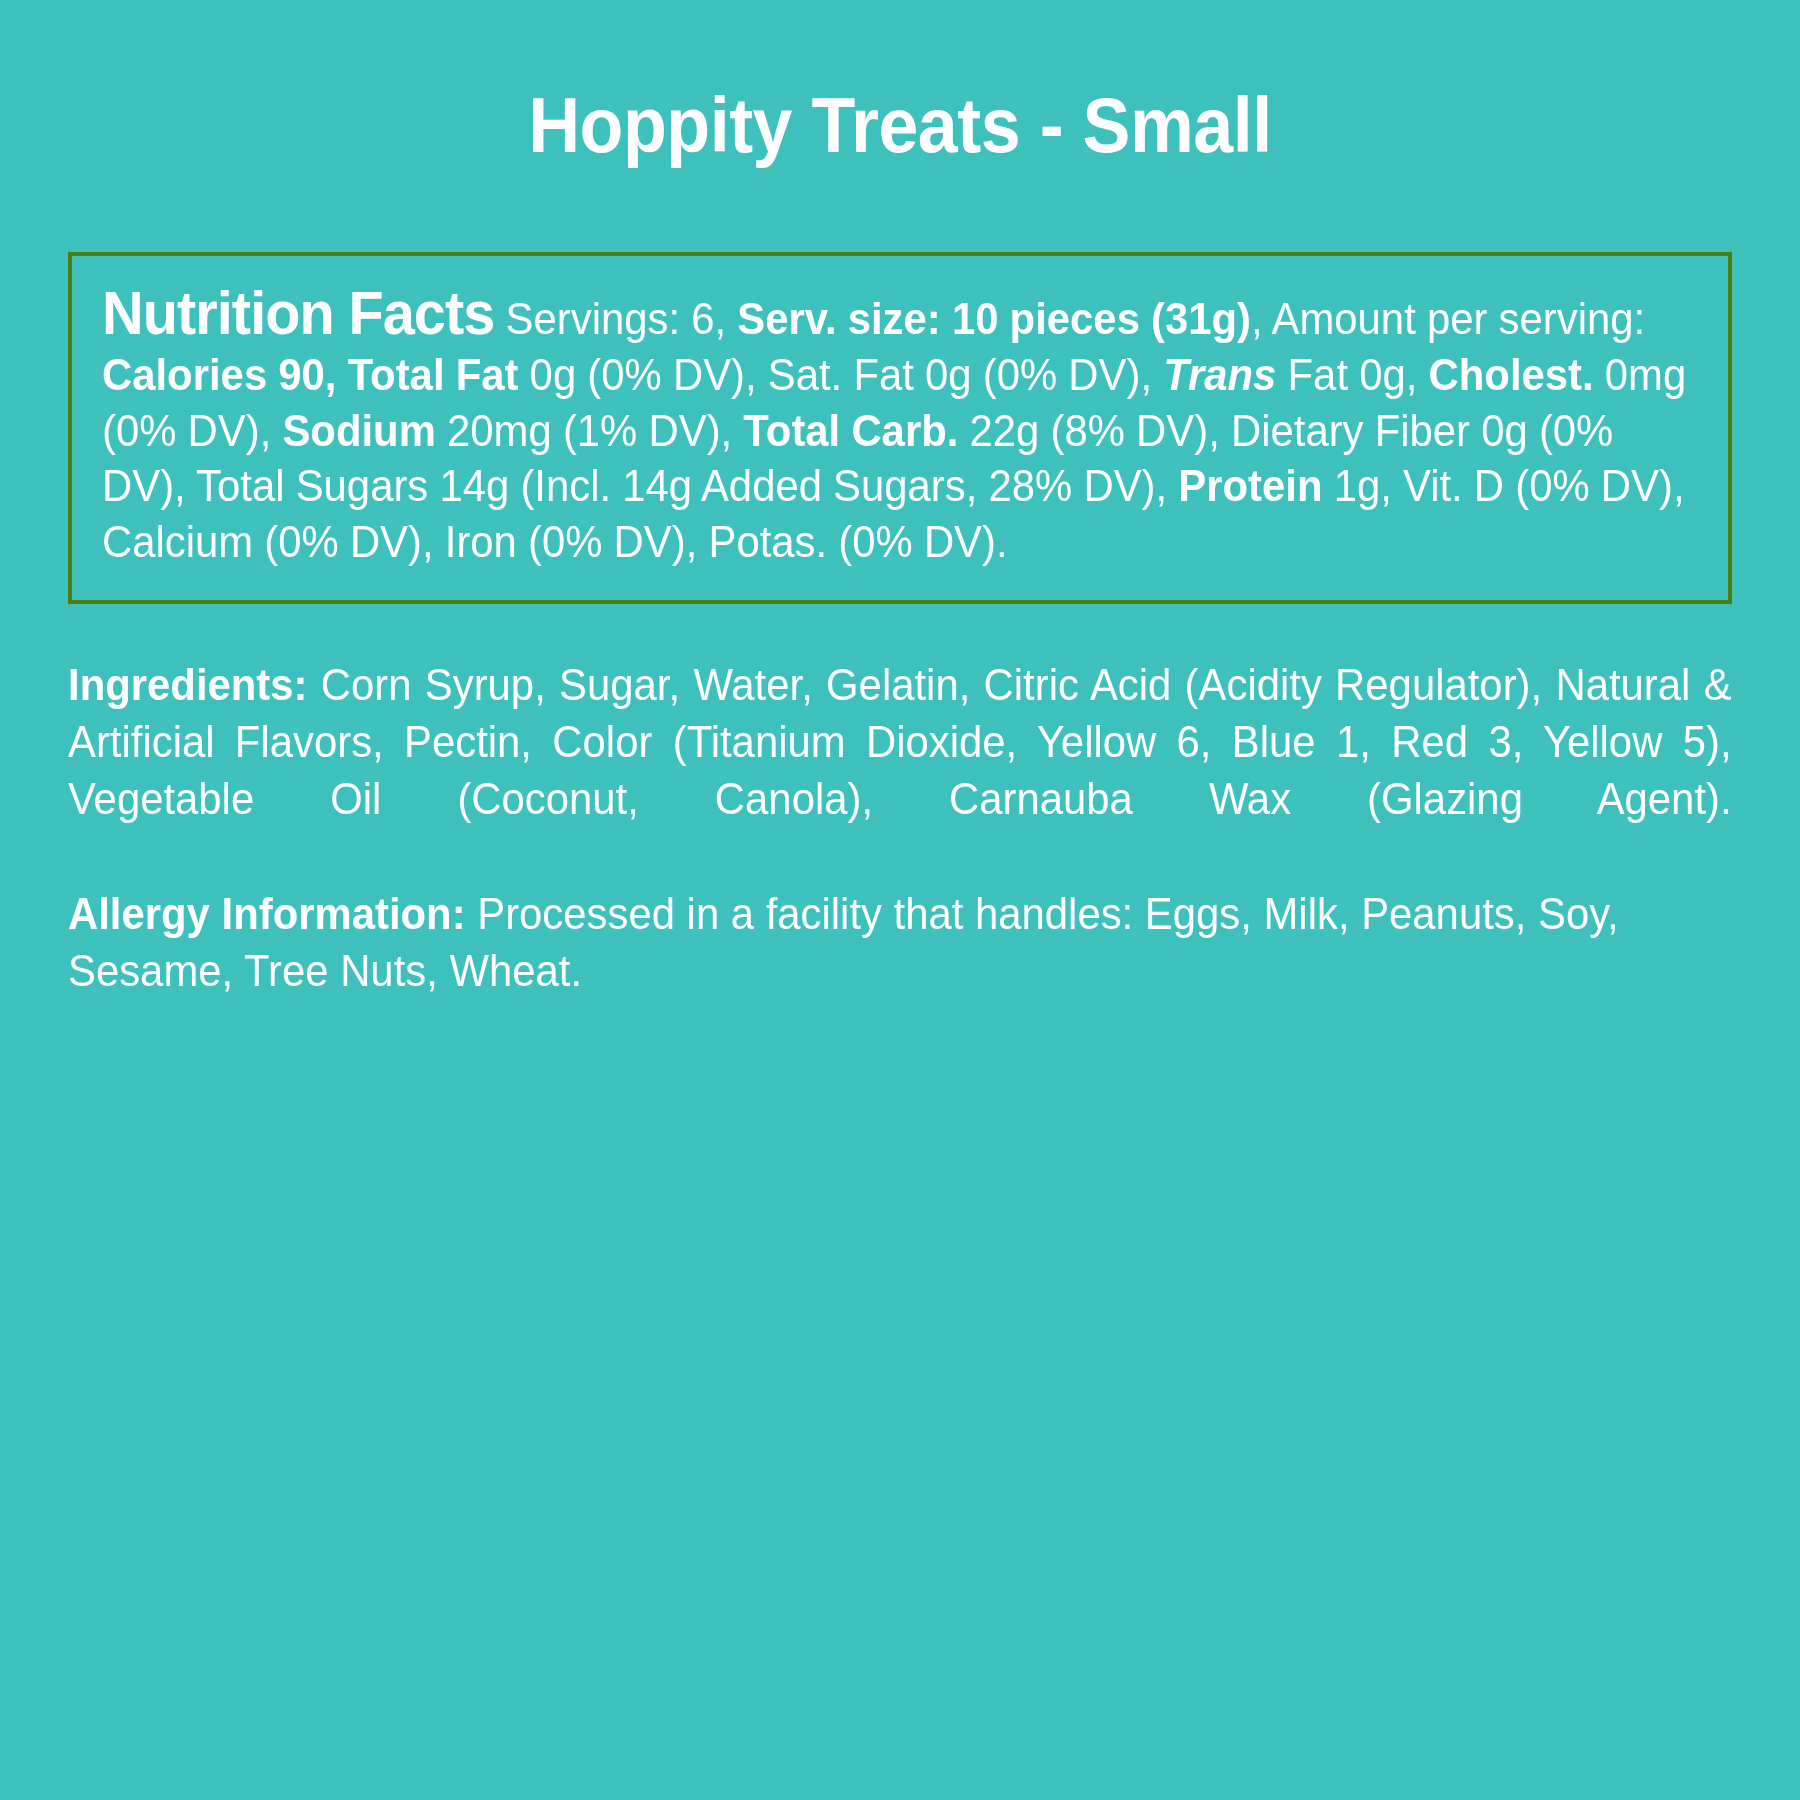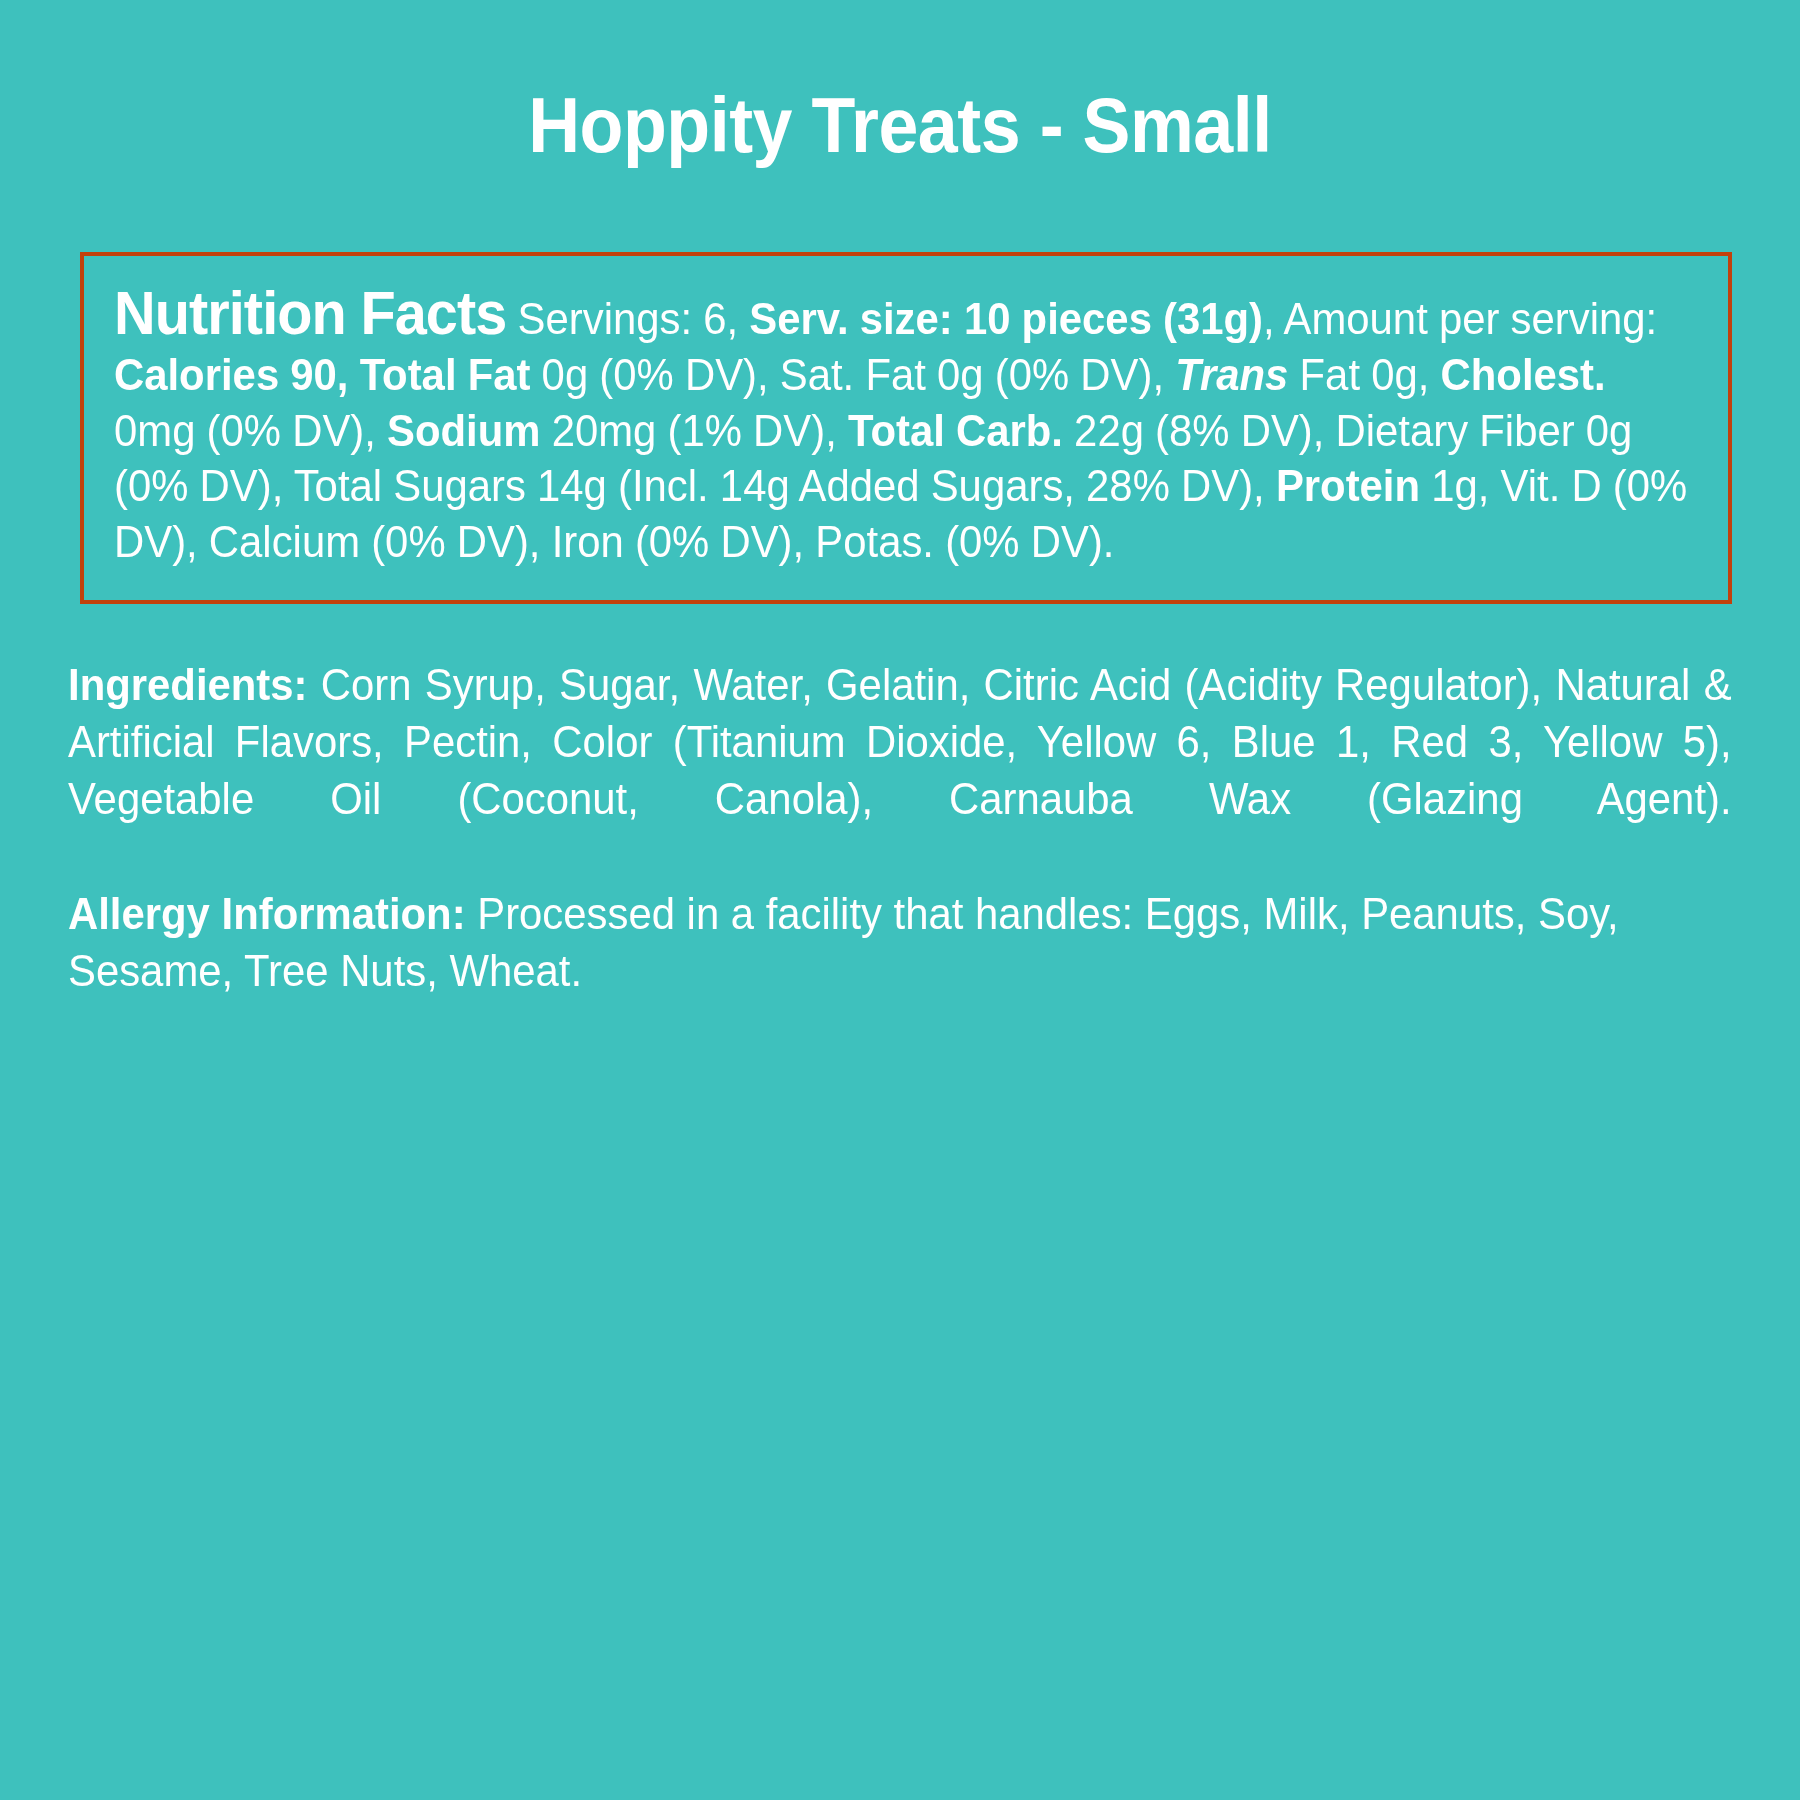--- a/index.html
+++ b/index.html
@@ -34,24 +34,23 @@
     padding-top: 86px;
     font-stretch: condensed;
     transform: scaleX(0.92);
     transform-origin: center top;
     white-space: nowrap;
   }
 
   
   .nutrition-box {
     margin-top: 88px;
-    border: 4px solid #c2410c;
+    border: 4px solid #4d7c0f;
     padding: 26px 30px 30px 30px;
     box-sizing: border-box;
-    margin-left: 12px;
   }
 
   .nutrition-text {
     color: #ffffff;
     font-size: 45px;
     line-height: 1.24;
     font-weight: 400;
     transform: scaleX(0.93);
     transform-origin: left top;
     width: 107.5%;

